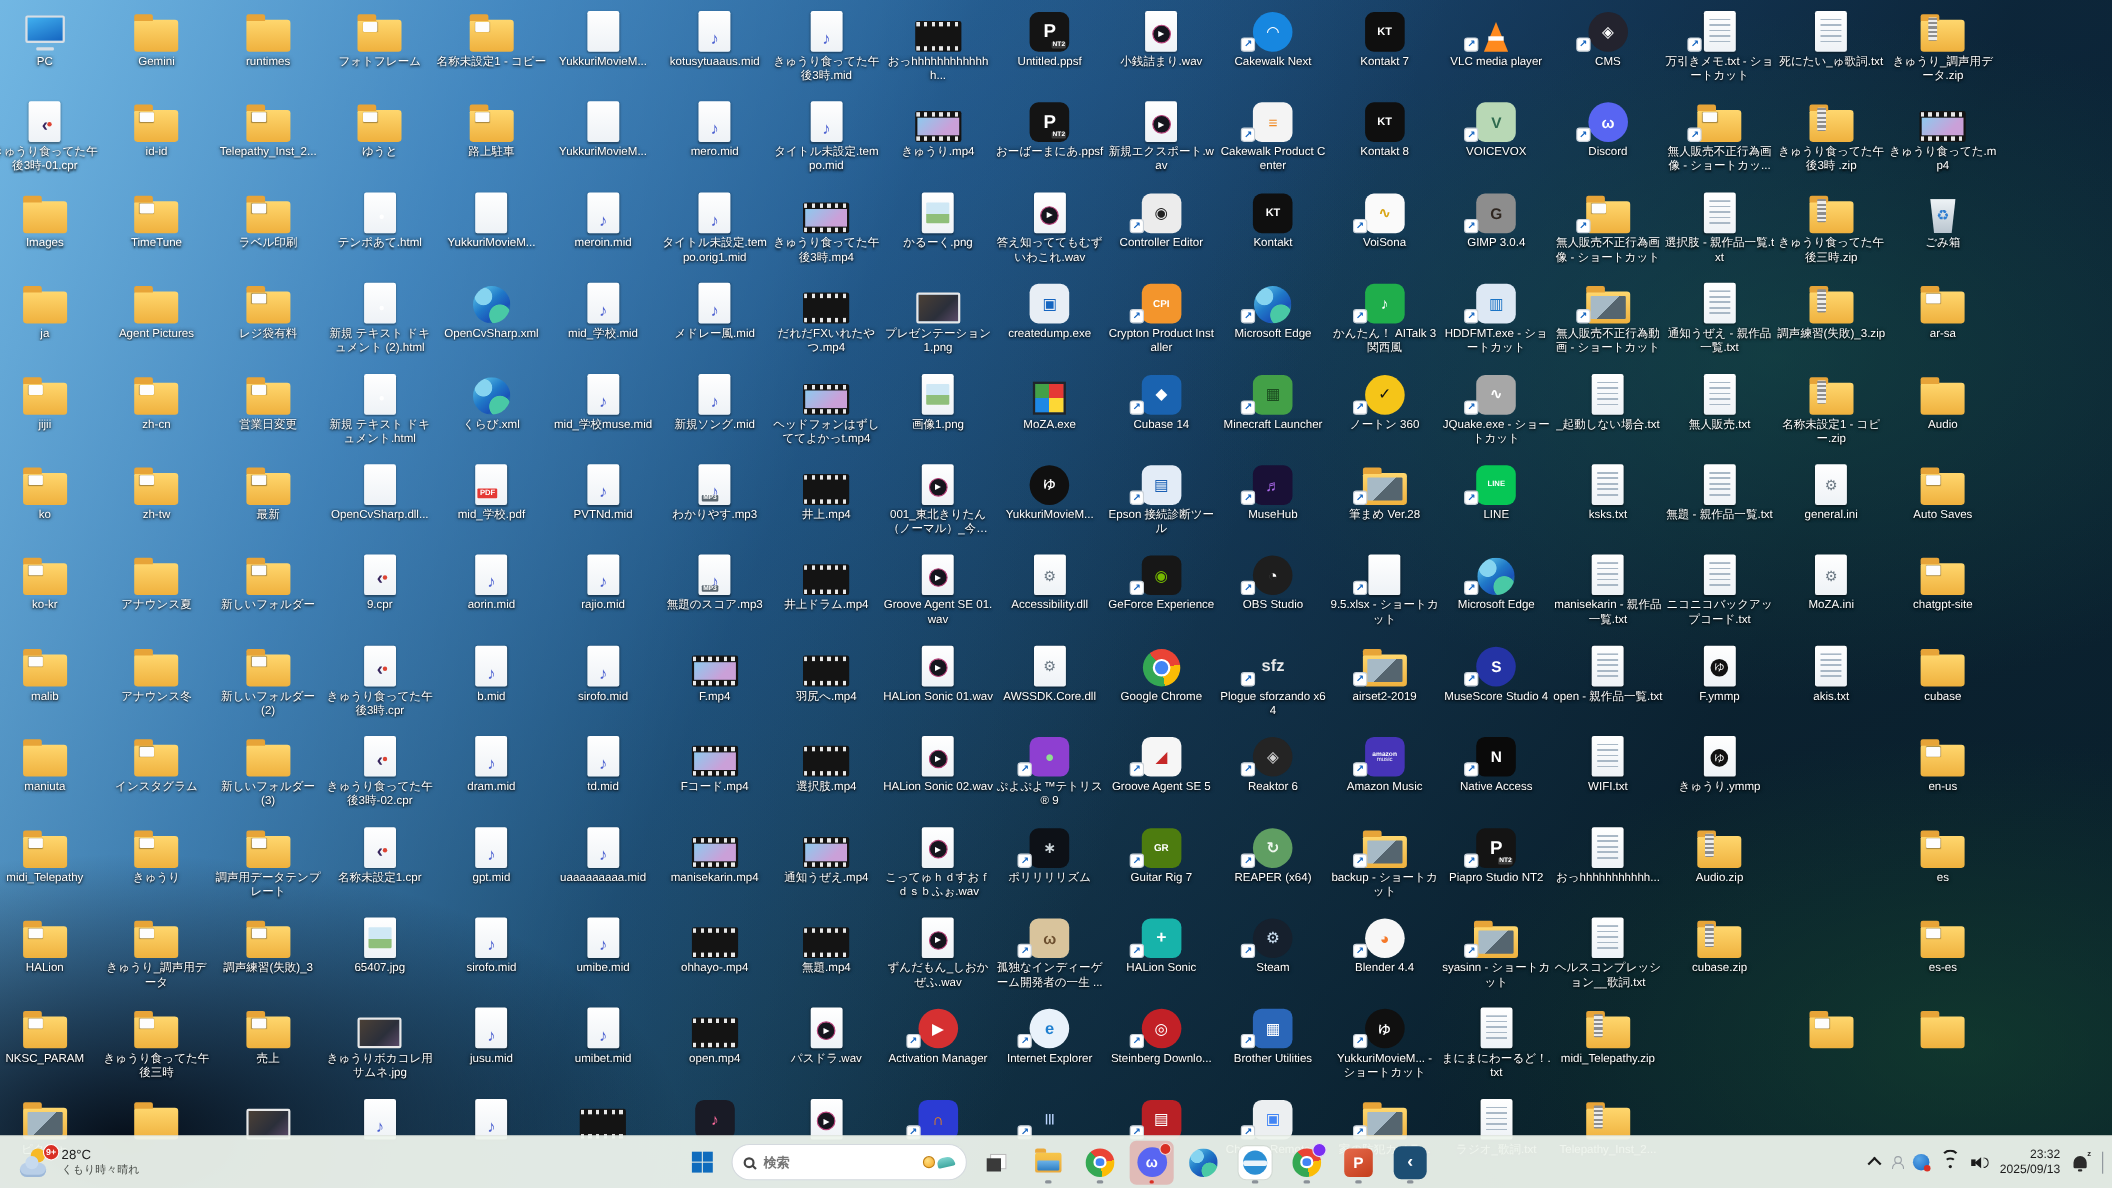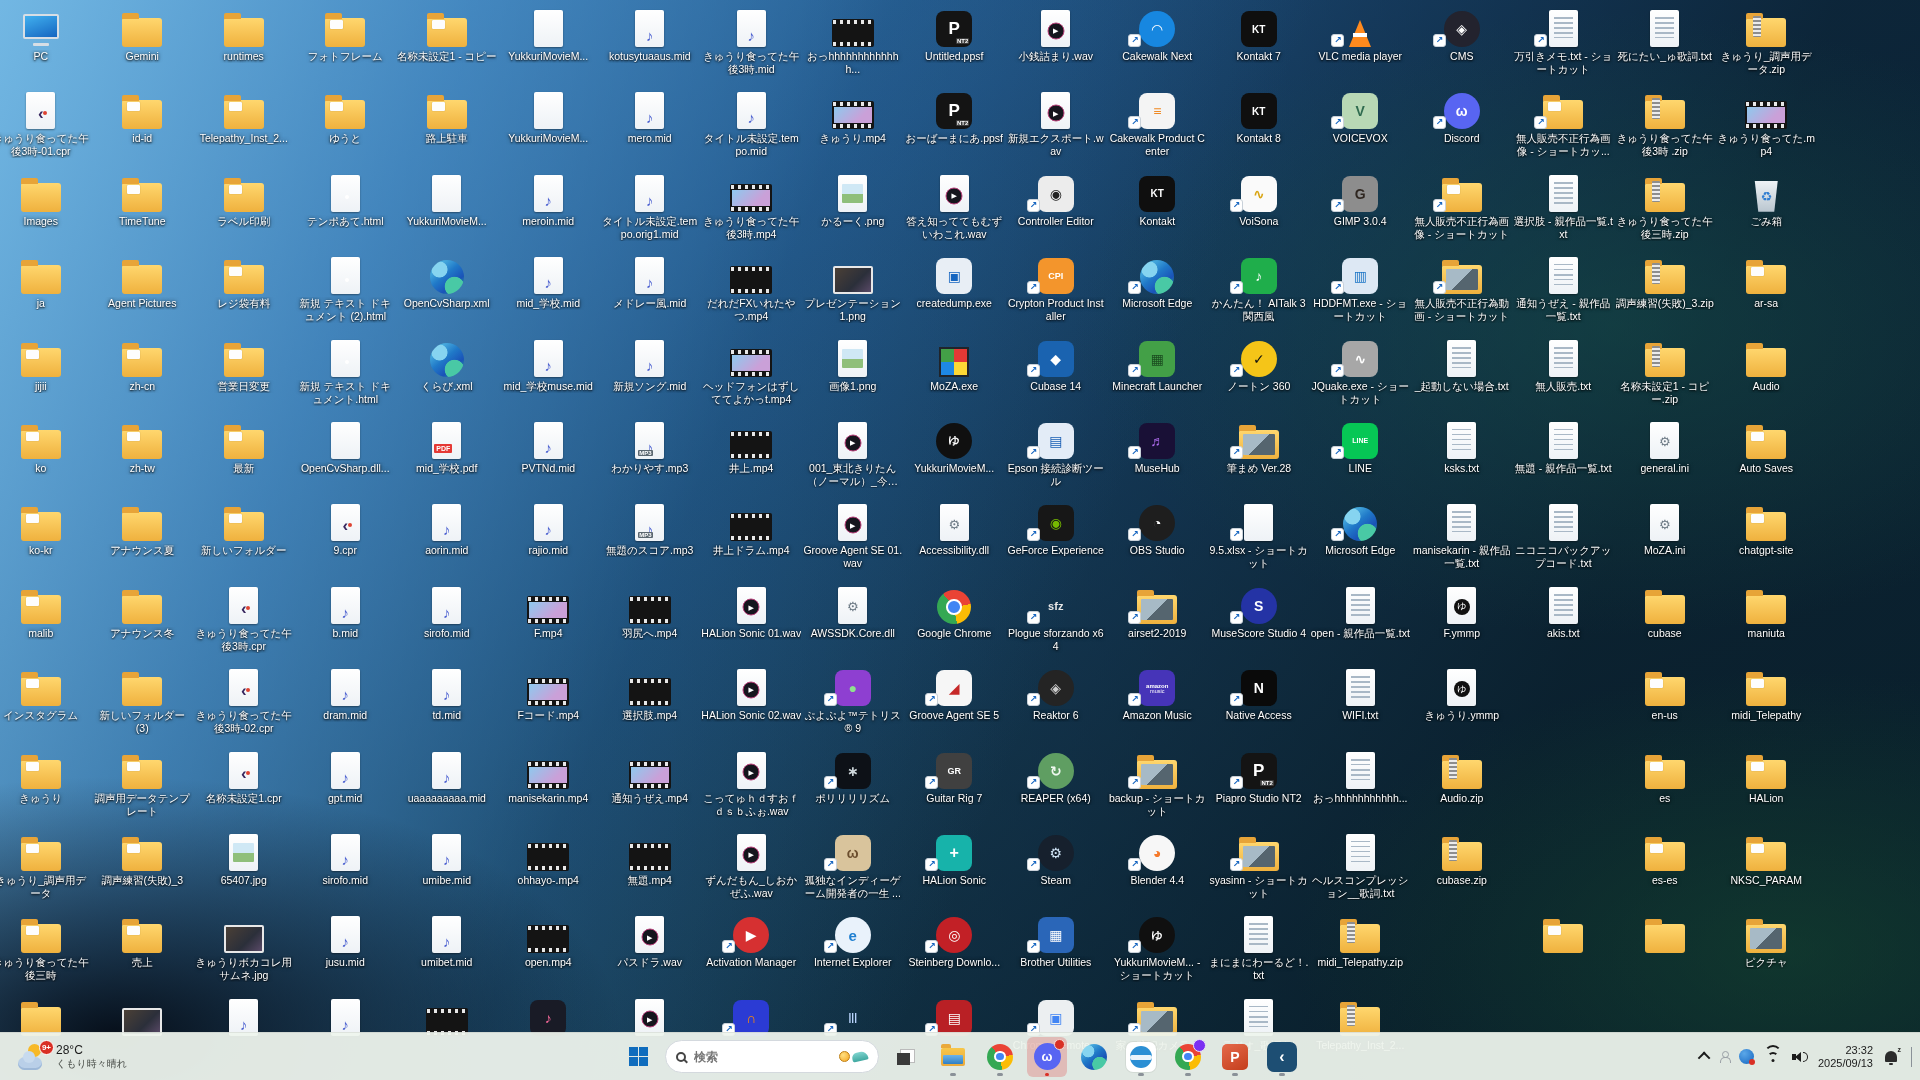--- a/index.html
+++ b/index.html
@@ -1078,20 +1078,28 @@
           </span>
         </div>
         <div class="lbl">malib</div>
       </div>
       <div class="cell" title="アナウンス冬">
         <div class="icw">
           <span class="fd"></span>
         </div>
         <div class="lbl">アナウンス冬</div>
       </div>
+      <div class="cell" title="新しいフォルダー (2)">
+        <div class="icw">
+          <span class="fd">
+            <span class="st"></span>
+          </span>
+        </div>
+        <div class="lbl">新しいフォルダー (2)</div>
+      </div>
       <div class="cell" title="きゅうり食ってた午後3時.cpr">
         <div class="icw">
           <span class="sh">
             <span class="cg">‹</span>
             <span class="cd"></span>
           </span>
         </div>
         <div class="lbl">きゅうり食ってた午後3時.cpr</div>
       </div>
       <div class="cell" title="b.mid">
@@ -1141,21 +1149,21 @@
         <div class="lbl">AWSSDK.Core.dll</div>
       </div>
       <div class="cell" title="Google Chrome">
         <div class="icw">
           <span class="cb"></span>
         </div>
         <div class="lbl">Google Chrome</div>
       </div>
       <div class="cell" title="Plogue sforzando x64">
         <div class="icw">
-          <span class="ap" style="background:transparent;color:#e8e8e8;font-size:11px">sfz</span>
+          <span class="ap" style="background:transparent;color:#e8e8e8;font-size:15px">sfz</span>
           <span class="arr">↗</span>
         </div>
         <div class="lbl">Plogue sforzando x64</div>
       </div>
       <div class="cell" title="airset2-2019">
         <div class="icw">
           <span class="fd">
             <span class="pv"></span>
           </span>
           <span class="arr">↗</span>
@@ -1395,21 +1403,21 @@
       </div>
       <div class="cell" title="ポリリリリズム">
         <div class="icw">
           <span class="ap" style="background:#0d1117;color:#cfd8dc;font-size:14px">∗</span>
           <span class="arr">↗</span>
         </div>
         <div class="lbl">ポリリリリズム</div>
       </div>
       <div class="cell" title="Guitar Rig 7">
         <div class="icw">
-          <span class="ap" style="background:#404040;color:#fff;font-size:9px">GR</span>
+          <span class="ap" style="background:#4d7c0f;color:#fff;font-size:9px">GR</span>
           <span class="arr">↗</span>
         </div>
         <div class="lbl">Guitar Rig 7</div>
       </div>
       <div class="cell" title="REAPER (x64)">
         <div class="icw">
           <span class="ap" style="background:#5f9e62;border-radius:50%;color:#eef7ee;font-size:14px">↻</span>
           <span class="arr">↗</span>
         </div>
         <div class="lbl">REAPER (x64)</div>

